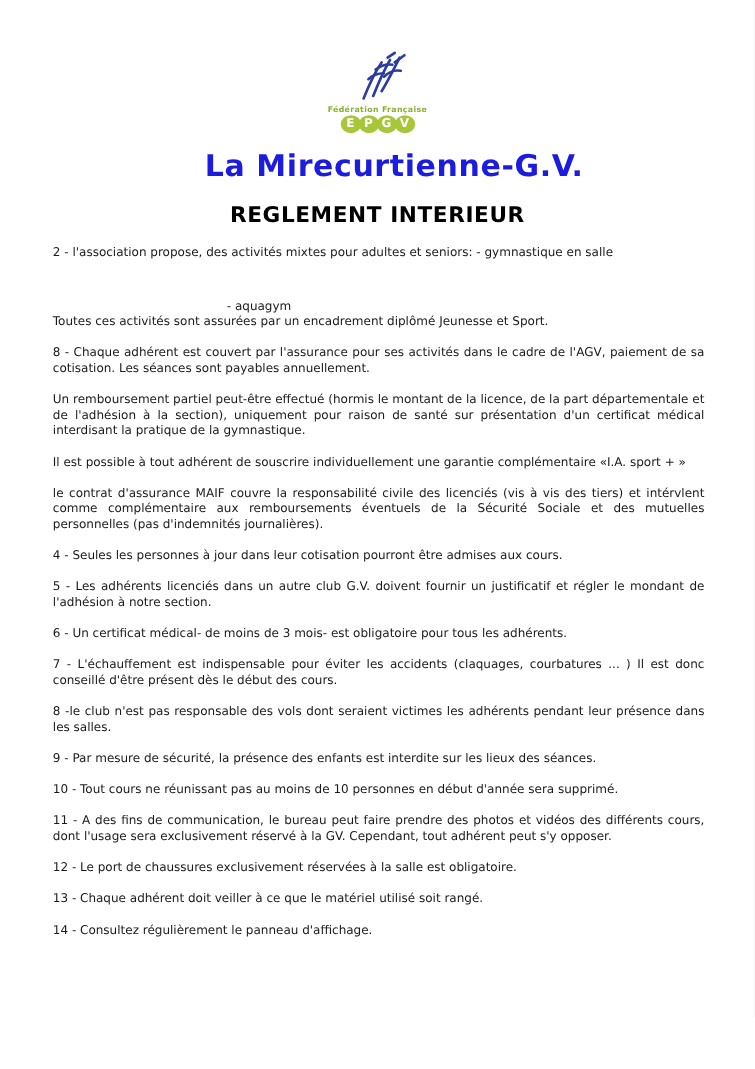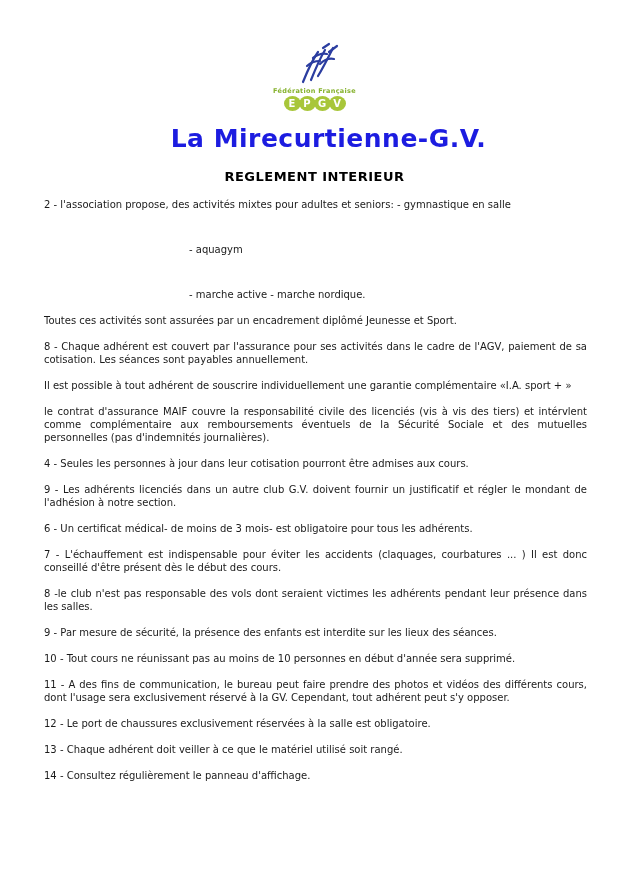--- a/index.html
+++ b/index.html
@@ -34,21 +34,21 @@
     text-align:center;
     color:#1c1ce0;
     font-size:25px;font-weight:bold;
     letter-spacing:0.5px;
     margin-top:13px;
     margin-left:28px;
   }
   .doc-heading{
     text-align:center;
     color:#000000;
-    font-size:13px;font-weight:bold;
+    font-size:18px;font-weight:bold;
     letter-spacing:0.5px;
     margin-top:16px;
   }
   .body-text{
     margin:14px 42px 0 44px;
     font-size:10px;
     line-height:13px;
   }
   .para{margin:0 0 13px 0;}
   .just{text-align:justify;}
@@ -82,27 +82,27 @@
     </div>
   </div>
 
   <div class="doc-title">La Mirecurtienne-G.V.</div>
 
   <div class="doc-heading">REGLEMENT INTERIEUR</div>
 
   <div class="body-text">
     <p class="para">2 - l'association propose, des activités mixtes pour adultes et seniors: - gymnastique en salle</p>
     <p class="para indent tight">- aquagym</p>
-    <p class="para indent">- marche active - marche nordique.</p>
     <p class="para">Toutes ces activités sont assurées par un encadrement diplômé Jeunesse et Sport.</p>
     <p class="para just">8 - Chaque adhérent est couvert par l'assurance pour ses activités dans le cadre de l'AGV, paiement de sa cotisation. Les séances sont payables annuellement.</p>
+    <p class="para just">Un remboursement partiel peut-être effectué (hormis le montant de la licence, de la part départementale et de l'adhésion à la section), uniquement pour raison de santé sur présentation d'un certificat médical interdisant la pratique de la gymnastique.</p>
     <p class="para just">Il est possible à tout adhérent de souscrire individuellement une garantie complémentaire «I.A. sport + »</p>
     <p class="para just">le contrat d'assurance MAIF couvre la responsabilité civile des licenciés (vis à vis des tiers) et intérvlent comme complémentaire aux remboursements éventuels de la Sécurité Sociale et des mutuelles personnelles (pas d'indemnités journalières).</p>
     <p class="para">4 - Seules les personnes à jour dans leur cotisation pourront être admises aux cours.</p>
-    <p class="para just">9 - Les adhérents licenciés dans un autre club G.V. doivent fournir un justificatif et régler le mondant de l'adhésion à notre section.</p>
+    <p class="para just">5 - Les adhérents licenciés dans un autre club G.V. doivent fournir un justificatif et régler le mondant de l'adhésion à notre section.</p>
     <p class="para">6 - Un certificat médical- de moins de 3 mois- est obligatoire pour tous les adhérents.</p>
     <p class="para just">7 - L'échauffement est indispensable pour éviter les accidents (claquages, courbatures ... ) Il est donc conseillé d'être présent dès le début des cours.</p>
     <p class="para just">8 -le club n'est pas responsable des vols dont seraient victimes les adhérents pendant leur présence dans les salles.</p>
     <p class="para">9 - Par mesure de sécurité, la présence des enfants est interdite sur les lieux des séances.</p>
     <p class="para">10 - Tout cours ne réunissant pas au moins de 10 personnes en début d'année sera supprimé.</p>
     <p class="para just">11 - A des fins de communication, le bureau peut faire prendre des photos et vidéos des différents cours, dont l'usage sera exclusivement réservé à la GV. Cependant, tout adhérent peut s'y opposer.</p>
     <p class="para">12 - Le port de chaussures exclusivement réservées à la salle est obligatoire.</p>
     <p class="para">13 - Chaque adhérent doit veiller à ce que le matériel utilisé soit rangé.</p>
     <p class="para">14 - Consultez régulièrement le panneau d'affichage.</p>
   </div>

